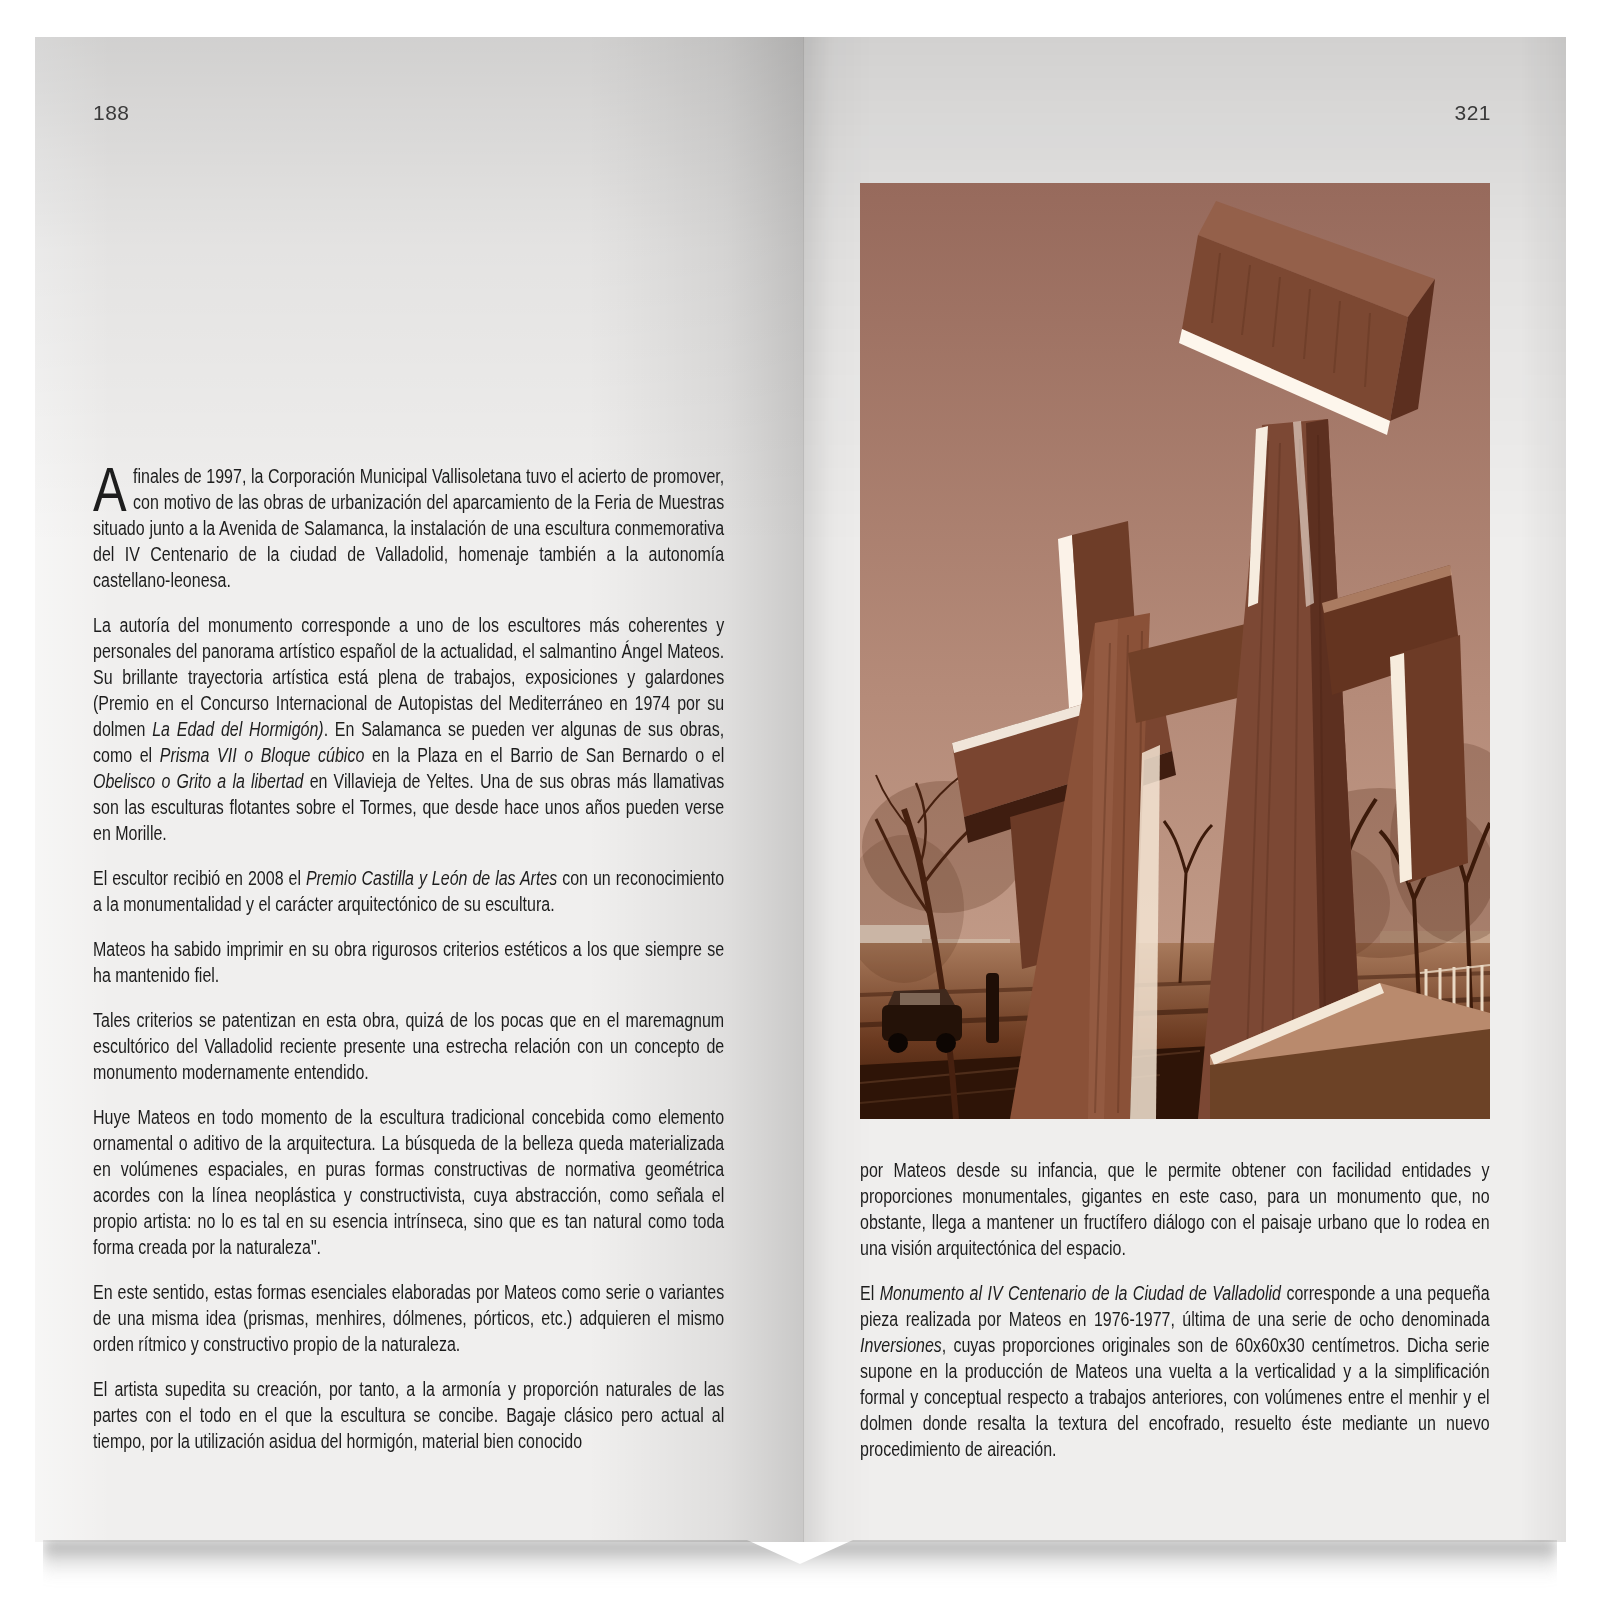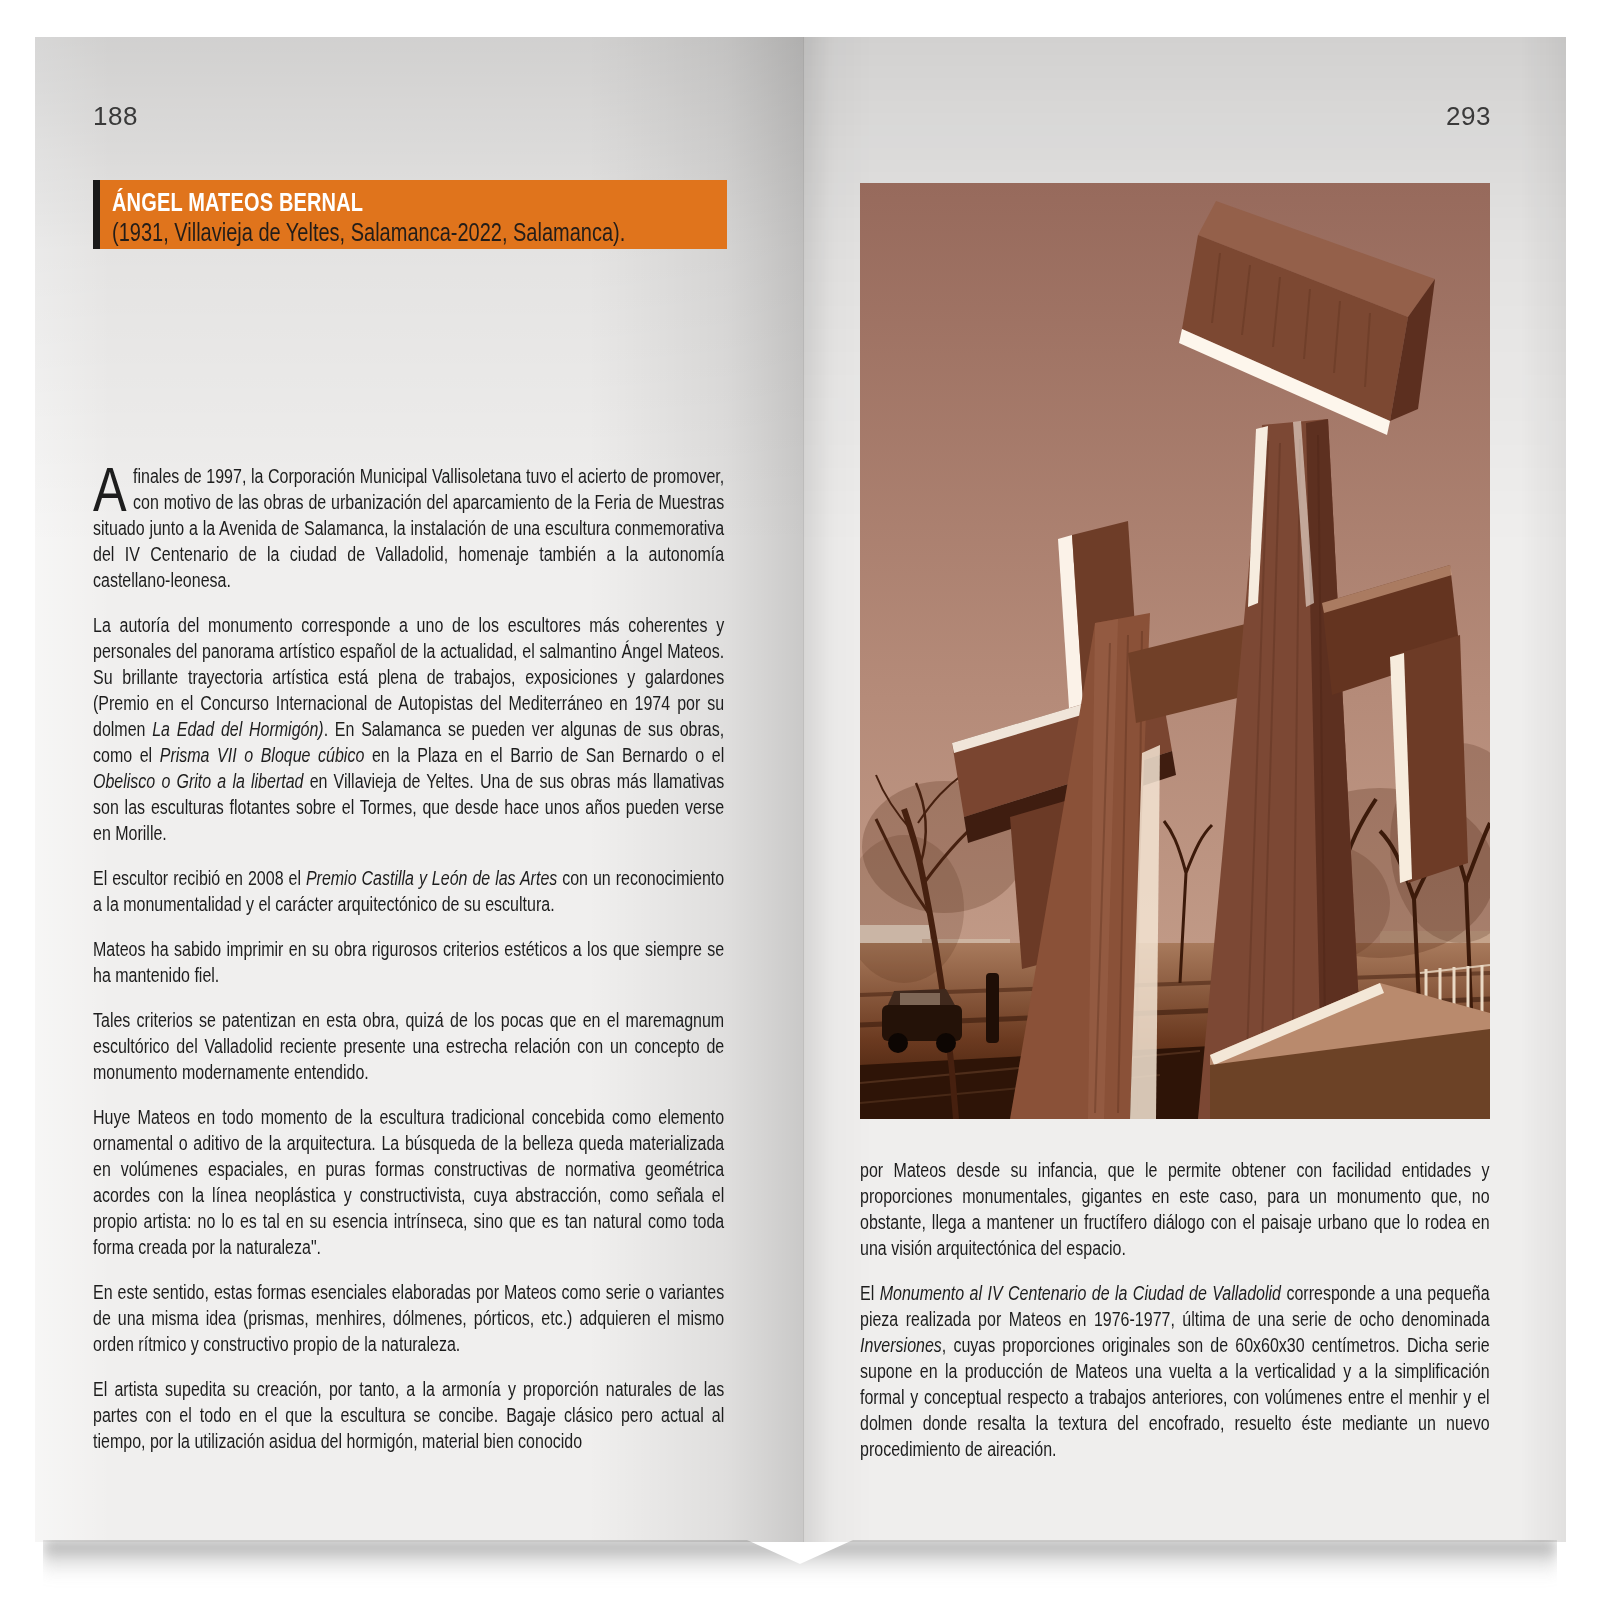--- a/index.html
+++ b/index.html
@@ -25,21 +25,21 @@
   }
   .page-right{
     left:768px;width:762px;
     background:
       linear-gradient(to bottom, rgba(0,0,0,0.12), rgba(0,0,0,0.05) 14%, rgba(0,0,0,0) 34%),
       linear-gradient(to right, rgba(0,0,0,0.10) 0%, rgba(0,0,0,0.02) 4%, rgba(0,0,0,0) 9%),
       linear-gradient(to left, rgba(0,0,0,0.06) 0%, rgba(0,0,0,0) 6%),
       #efeeed;
     border-left:1px solid rgba(0,0,0,0.15);
   }
-  .pageno{position:absolute;top:64px;font-size:26px;letter-spacing:.5px;color:#3a3a3a;}
+  .pageno{position:absolute;top:64px;font-size:21px;letter-spacing:.5px;color:#3a3a3a;}
   .pageno-left{left:58px;}
   .pageno-right{right:75px;text-align:right;}
 
   .cond{transform:scaleX(0.8);transform-origin:0 0;}
 
   
   .artist-bar{
     position:absolute;left:58px;top:143px;width:634px;height:69px;
     background:#e0741c;border-left:7px solid #191919;box-sizing:border-box;
   }
@@ -81,44 +81,38 @@
   .photo svg{display:block;width:100%;height:100%;}
 </style>
 </head>
 <body>
 
 <div class="spread">
 
   <div class="page page-left">
     <div class="pageno pageno-left">188</div>
 
-    <div class="artist-bar">
-      <div class="artist-bar-inner cond">
-        <div class="artist-name">ÁNGEL MATEOS BERNAL</div>
-        <div class="artist-dates">(1931, Villavieja de Yeltes, Salamanca-2022, Salamanca).</div>
-      </div>
-    </div>
 
 
     <div class="body-col body-col-left">
       <div class="body-inner cond">
         <p><span class="dropcap">A</span><span><span>finales de 1997, la Corporación Municipal Vallisoletana tuvo el acierto de promover, con motivo de las obras de urbanización del aparcamiento de la Feria de Muestras situado junto a la Avenida de Salamanca, la instalación de una escultura conmemorativa del IV Centenario de la ciudad de Valladolid, homenaje también a la autonomía castellano-leonesa.</span></span></p>
         <p><span>La autoría del monumento corresponde a uno de los escultores más coherentes y personales del panorama artístico español de la actualidad, el salmantino Ángel Mateos. Su brillante trayectoria artística está plena de trabajos, exposiciones y galardones (Premio en el Concurso Internacional de Autopistas del Mediterráneo en 1974 por su dolmen </span><span class="it">La Edad del Hormigón)</span><span>. En Salamanca se pueden ver algunas de sus obras, como el </span><span class="it">Prisma VII o Bloque cúbico</span><span> en la Plaza en el Barrio de San Bernardo o el </span><span class="it">Obelisco o Grito a la libertad</span><span> en Villavieja de Yeltes. Una de sus obras más llamativas son las esculturas flotantes sobre el Tormes, que desde hace unos años pueden verse en Morille.</span></p>
         <p><span>El escultor recibió en 2008 el </span><span class="it">Premio Castilla y León de las Artes</span><span> con un reconocimiento a la monumentalidad y el carácter arquitectónico de su escultura.</span></p>
         <p><span>Mateos ha sabido imprimir en su obra rigurosos criterios estéticos a los que siempre se ha mantenido fiel.</span></p>
         <p><span>Tales criterios se patentizan en esta obra, quizá de los pocas que en el maremagnum escultórico del Valladolid reciente presente una estrecha relación con un concepto de monumento modernamente entendido.</span></p>
         <p><span>Huye Mateos en todo momento de la escultura tradicional concebida como elemento ornamental o aditivo de la arquitectura. La búsqueda de la belleza queda materializada en volúmenes espaciales, en puras formas constructivas de normativa geométrica acordes con la línea neoplástica y constructivista, cuya abstracción, como señala el propio artista: no lo es tal en su esencia intrínseca, sino que es tan natural como toda forma creada por la naturaleza".</span></p>
         <p><span>En este sentido, estas formas esenciales elaboradas por Mateos como serie o variantes de una misma idea (prismas, menhires, dólmenes, pórticos, etc.) adquieren el mismo orden rítmico y constructivo propio de la naturaleza.</span></p>
         <p><span>El artista supedita su creación, por tanto, a la armonía y proporción naturales de las partes con el todo en el que la escultura se concibe. Bagaje clásico pero actual al tiempo, por la utilización asidua del hormigón, material bien conocido</span></p>
       </div>
     </div>
   </div>
 
   <div class="page page-right">
-    <div class="pageno pageno-right">293</div>
+    <div class="pageno pageno-right">321</div>
 
     <div class="photo">
       <svg viewBox="0 0 630 936" preserveAspectRatio="none">
         <defs>
           <linearGradient id="sky" x1="0" y1="0" x2="0" y2="1">
             <stop offset="0" stop-color="#976a5c"></stop>
             <stop offset="0.55" stop-color="#b58b79"></stop>
             <stop offset="1" stop-color="#c8a38f"></stop>
           </linearGradient>
           <linearGradient id="ground" x1="0" y1="0" x2="0" y2="1">

